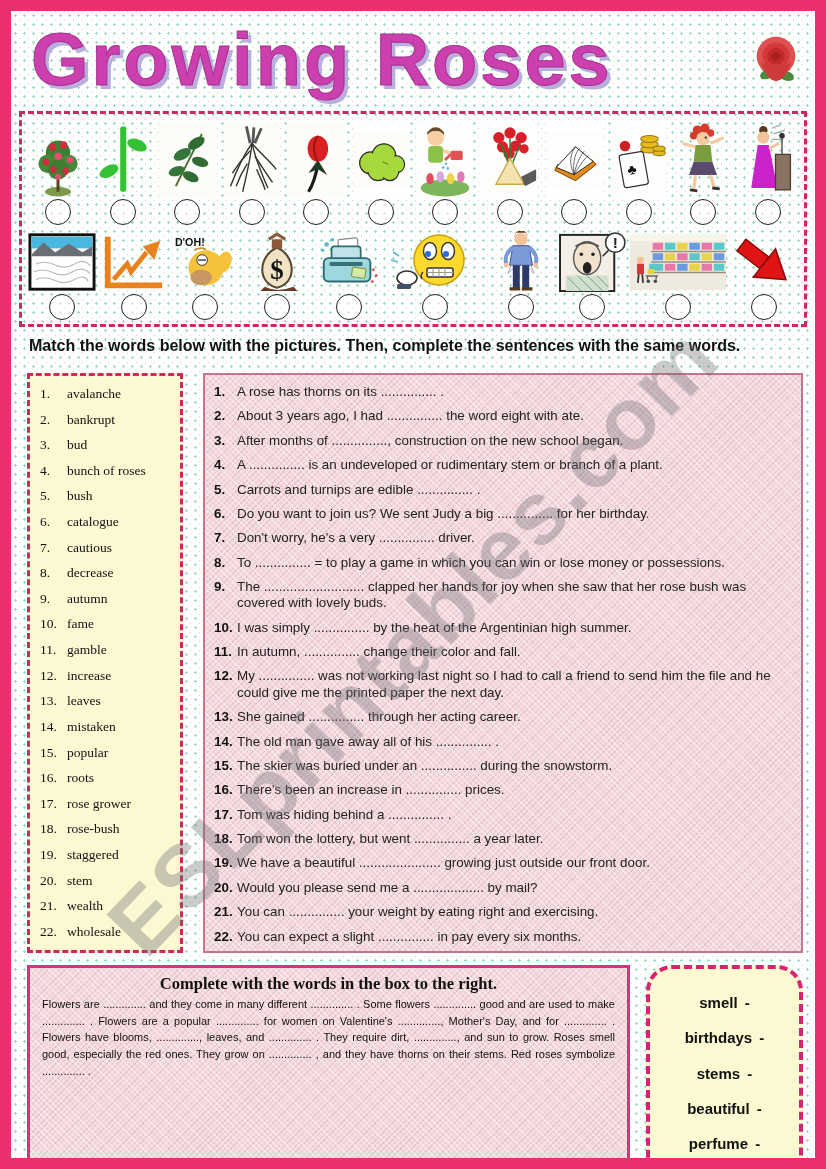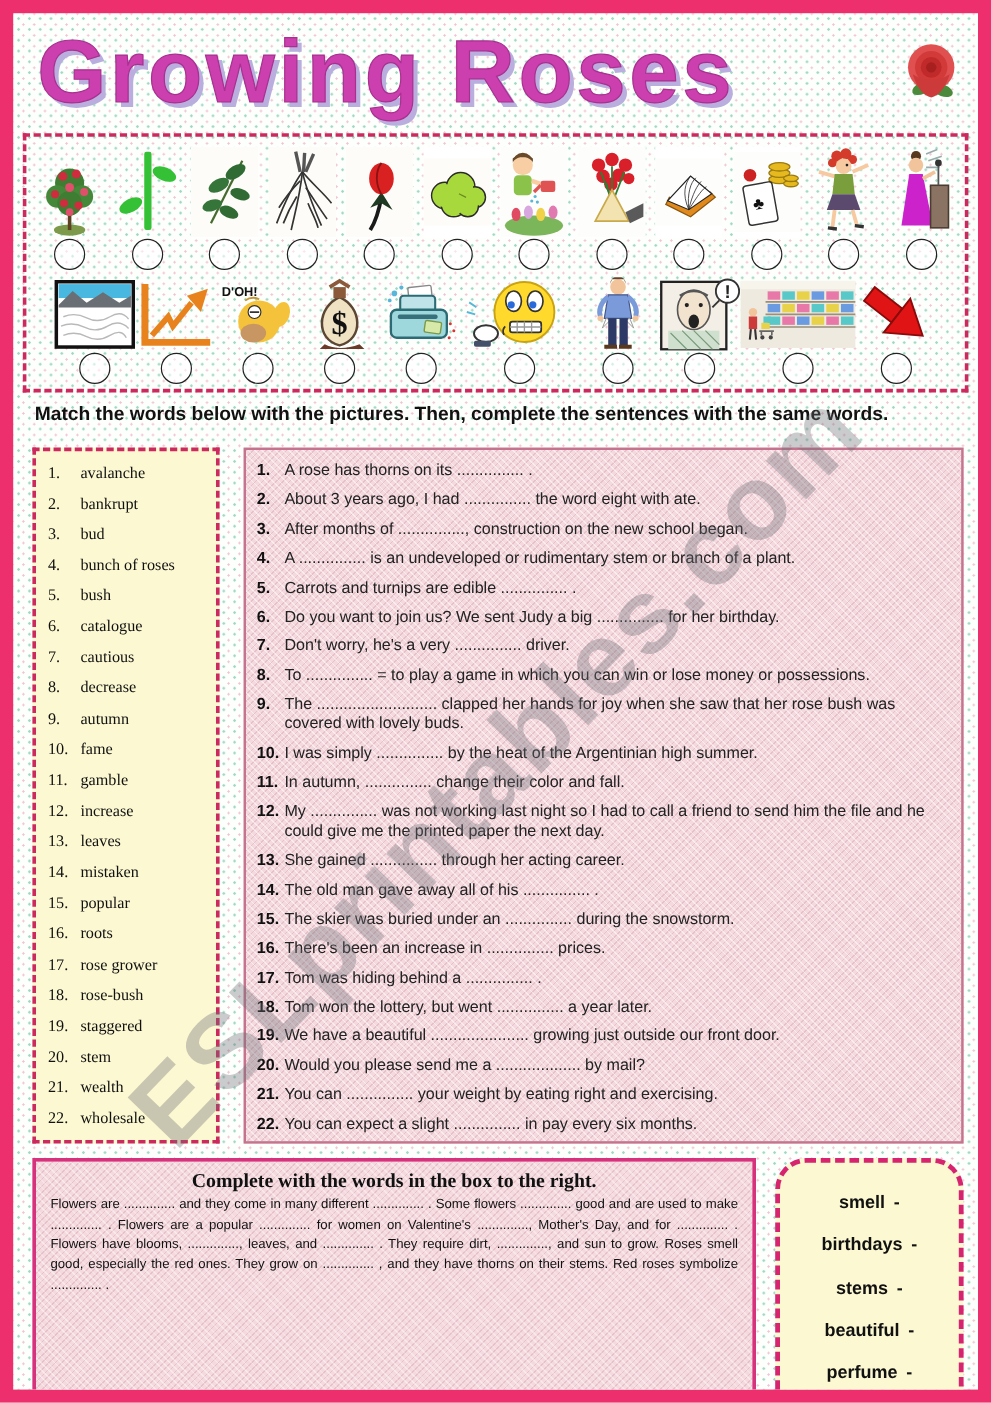--- a/index.html
+++ b/index.html
@@ -22,21 +22,21 @@
     color:#cc3fae; -webkit-text-stroke:1px #a8308f;
     text-shadow:4px 4px 0 #b9aede;
     font-family:"Liberation Sans", sans-serif;
   }
   .rose-top { width:58px; height:62px; }
   
   .pictures-box {
     margin:2px 8px 0 8px; border:3px dashed #cc2a5e; padding:8px 4px 4px 4px;
   }
   .pic-row { display:flex; justify-content:space-around; align-items:flex-end; }
-  .pic-row + .pic-row { margin-top:6px;justify-content:center; }
+  .pic-row + .pic-row { margin-top:6px; }
   .pic-cell { display:flex; flex-direction:column; align-items:center; }
   .pic-frame { background:transparent; display:flex; align-items:flex-end; }
   .pic-white { background:#fff; }
   .row1 .pic-frame svg { width:56px; height:76px; }
   .row2 .pic-frame svg { width:68px; height:62px; }
   .row2 .wide svg { width:96px; height:62px; }
   .answer-circle {
     width:26px; height:26px; border:1.7px solid #222; border-radius:50%;
     margin-top:1px; background:rgba(255,255,255,0.55);
   }

